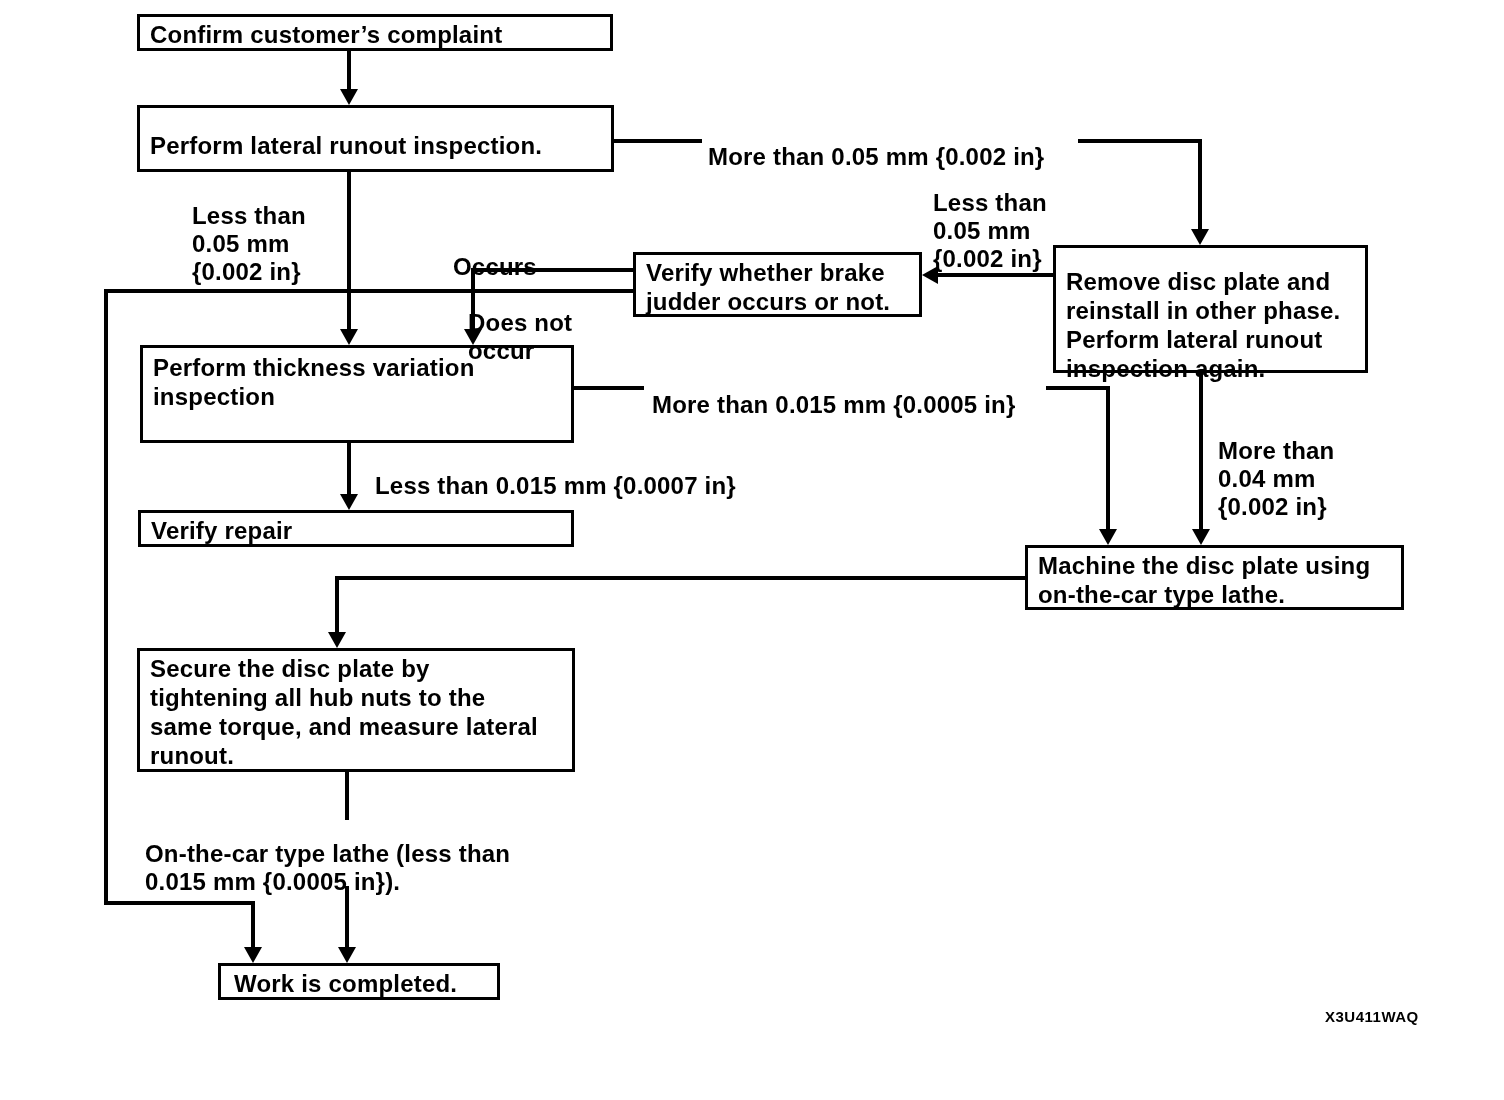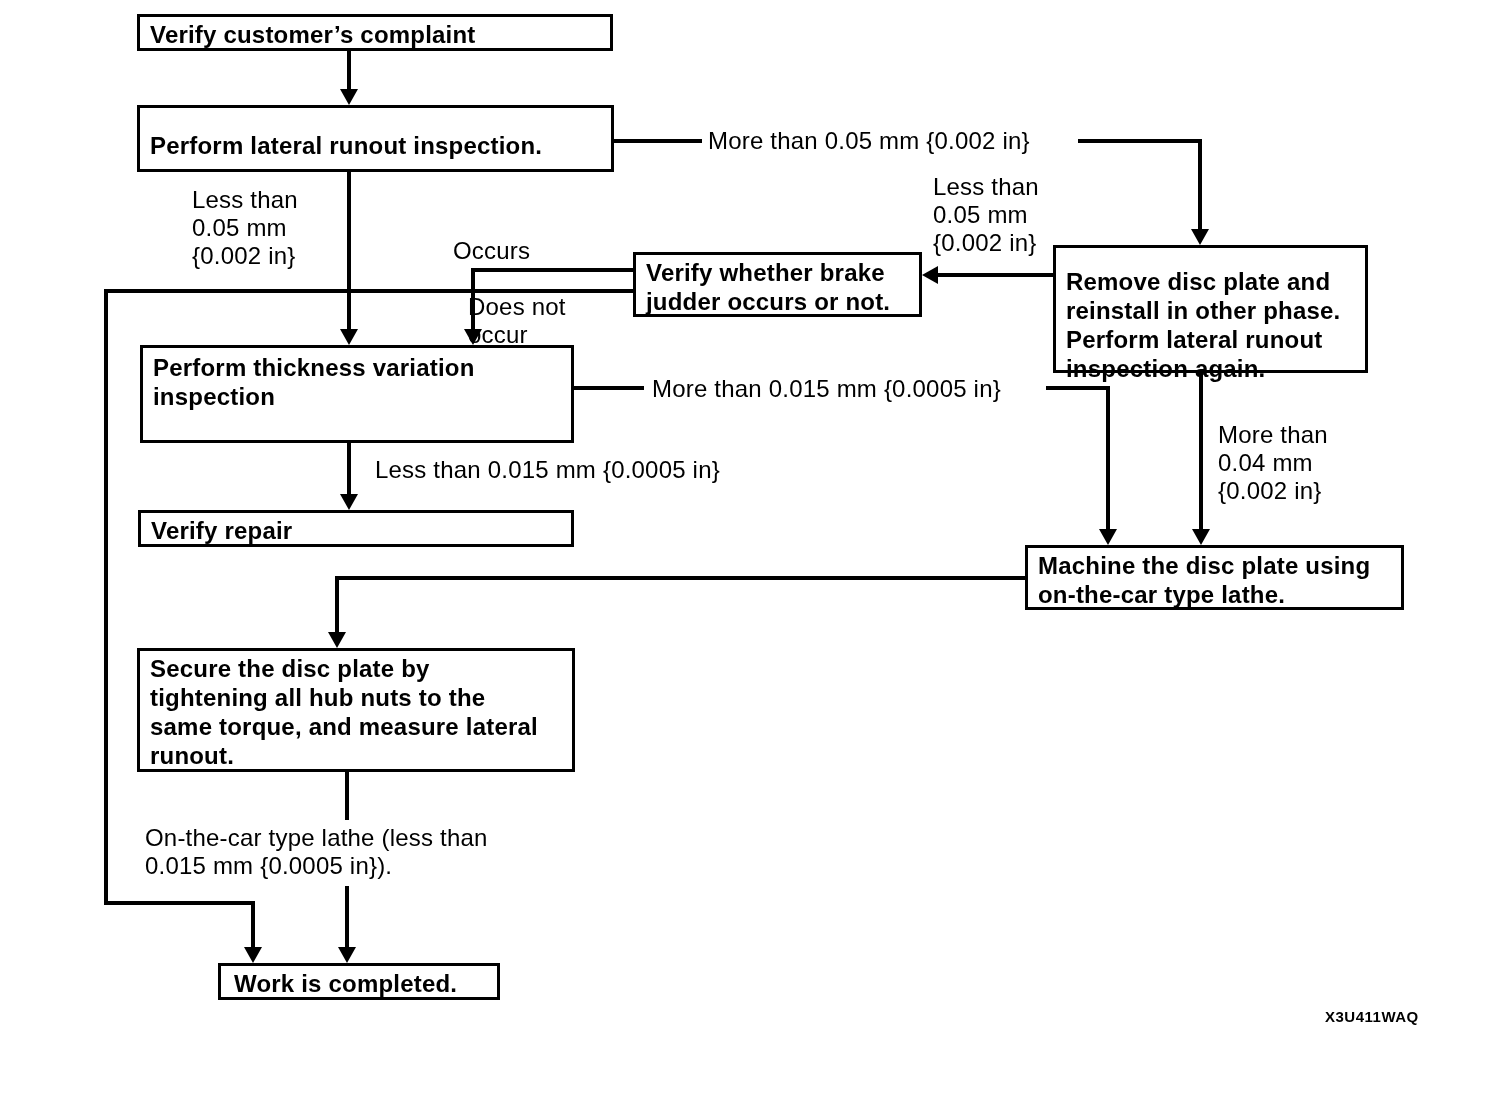--- a/index.html
+++ b/index.html
@@ -7,43 +7,43 @@
     position:relative;width:1504px;height:1100px;background:#ffffff;
     font-family:"Liberation Sans","DejaVu Sans",sans-serif;color:#000;
     overflow:hidden;
   }
   .fbox{
     position:absolute;box-sizing:border-box;border:3px solid #000;background:#fff;
     font-size:24px;font-weight:700;line-height:29px;white-space:pre-line;
     padding:3px 10px;letter-spacing:0.2px;
   }
   .elabel{
-    position:absolute;font-size:24px;font-weight:400;line-height:28px;
-    white-space:pre-line;letter-spacing:0.2px;
+    position:absolute;font-size:24px;font-weight:700;line-height:28px;
+    white-space:pre-line;letter-spacing:0.2px;margin-top:16px;
   }
   .hline{position:absolute;height:4px;background:#000;}
   .vline{position:absolute;width:4px;background:#000;}
   .arr-d{
     position:absolute;width:0;height:0;
     border-left:9px solid transparent;border-right:9px solid transparent;
     border-top:16px solid #000;
   }
   .arr-l{
     position:absolute;width:0;height:0;
     border-top:9px solid transparent;border-bottom:9px solid transparent;
     border-right:16px solid #000;
   }
   .figcode{position:absolute;font-size:15px;font-weight:700;letter-spacing:0.5px;}
 </style>
 </head>
 <body>
 
 <div id="canvas">
 
-  <div class="fbox" style="left:137px;top:14px;width:476px;height:37px;">Verify customer’s complaint</div>
+  <div class="fbox" style="left:137px;top:14px;width:476px;height:37px;">Confirm customer’s complaint</div>
 
   <div class="fbox" style="left:137px;top:105px;width:477px;height:67px;padding-top:23px;">Perform lateral runout inspection.</div>
 
   <div class="fbox" style="left:633px;top:252px;width:289px;height:65px;">Verify whether brake
 judder occurs or not.</div>
 
   <div class="fbox" style="left:1053px;top:245px;width:315px;height:128px;padding-top:19px;">Remove disc plate and
 reinstall in other phase.
 Perform lateral runout
 inspection again.</div>
@@ -73,21 +73,21 @@
 0.05 mm
 {0.002 in}</div>
 
   <div class="elabel" style="left:453px;top:237px;">Occurs</div>
 
   <div class="elabel" style="left:468px;top:293px;">Does not
 occur</div>
 
   <div class="elabel" style="left:652px;top:375px;">More than 0.015 mm {0.0005 in}</div>
 
-  <div class="elabel" style="left:375px;top:456px;">Less than 0.015 mm {0.0005 in}</div>
+  <div class="elabel" style="left:375px;top:456px;">Less than 0.015 mm {0.0007 in}</div>
 
   <div class="elabel" style="left:1218px;top:421px;">More than
 0.04 mm
 {0.002 in}</div>
 
   <div class="elabel" style="left:145px;top:824px;">On-the-car type lathe (less than
 0.015 mm {0.0005 in}).</div>
 
   <div class="figcode" style="left:1325px;top:1008px;">X3U411WAQ</div>
 

